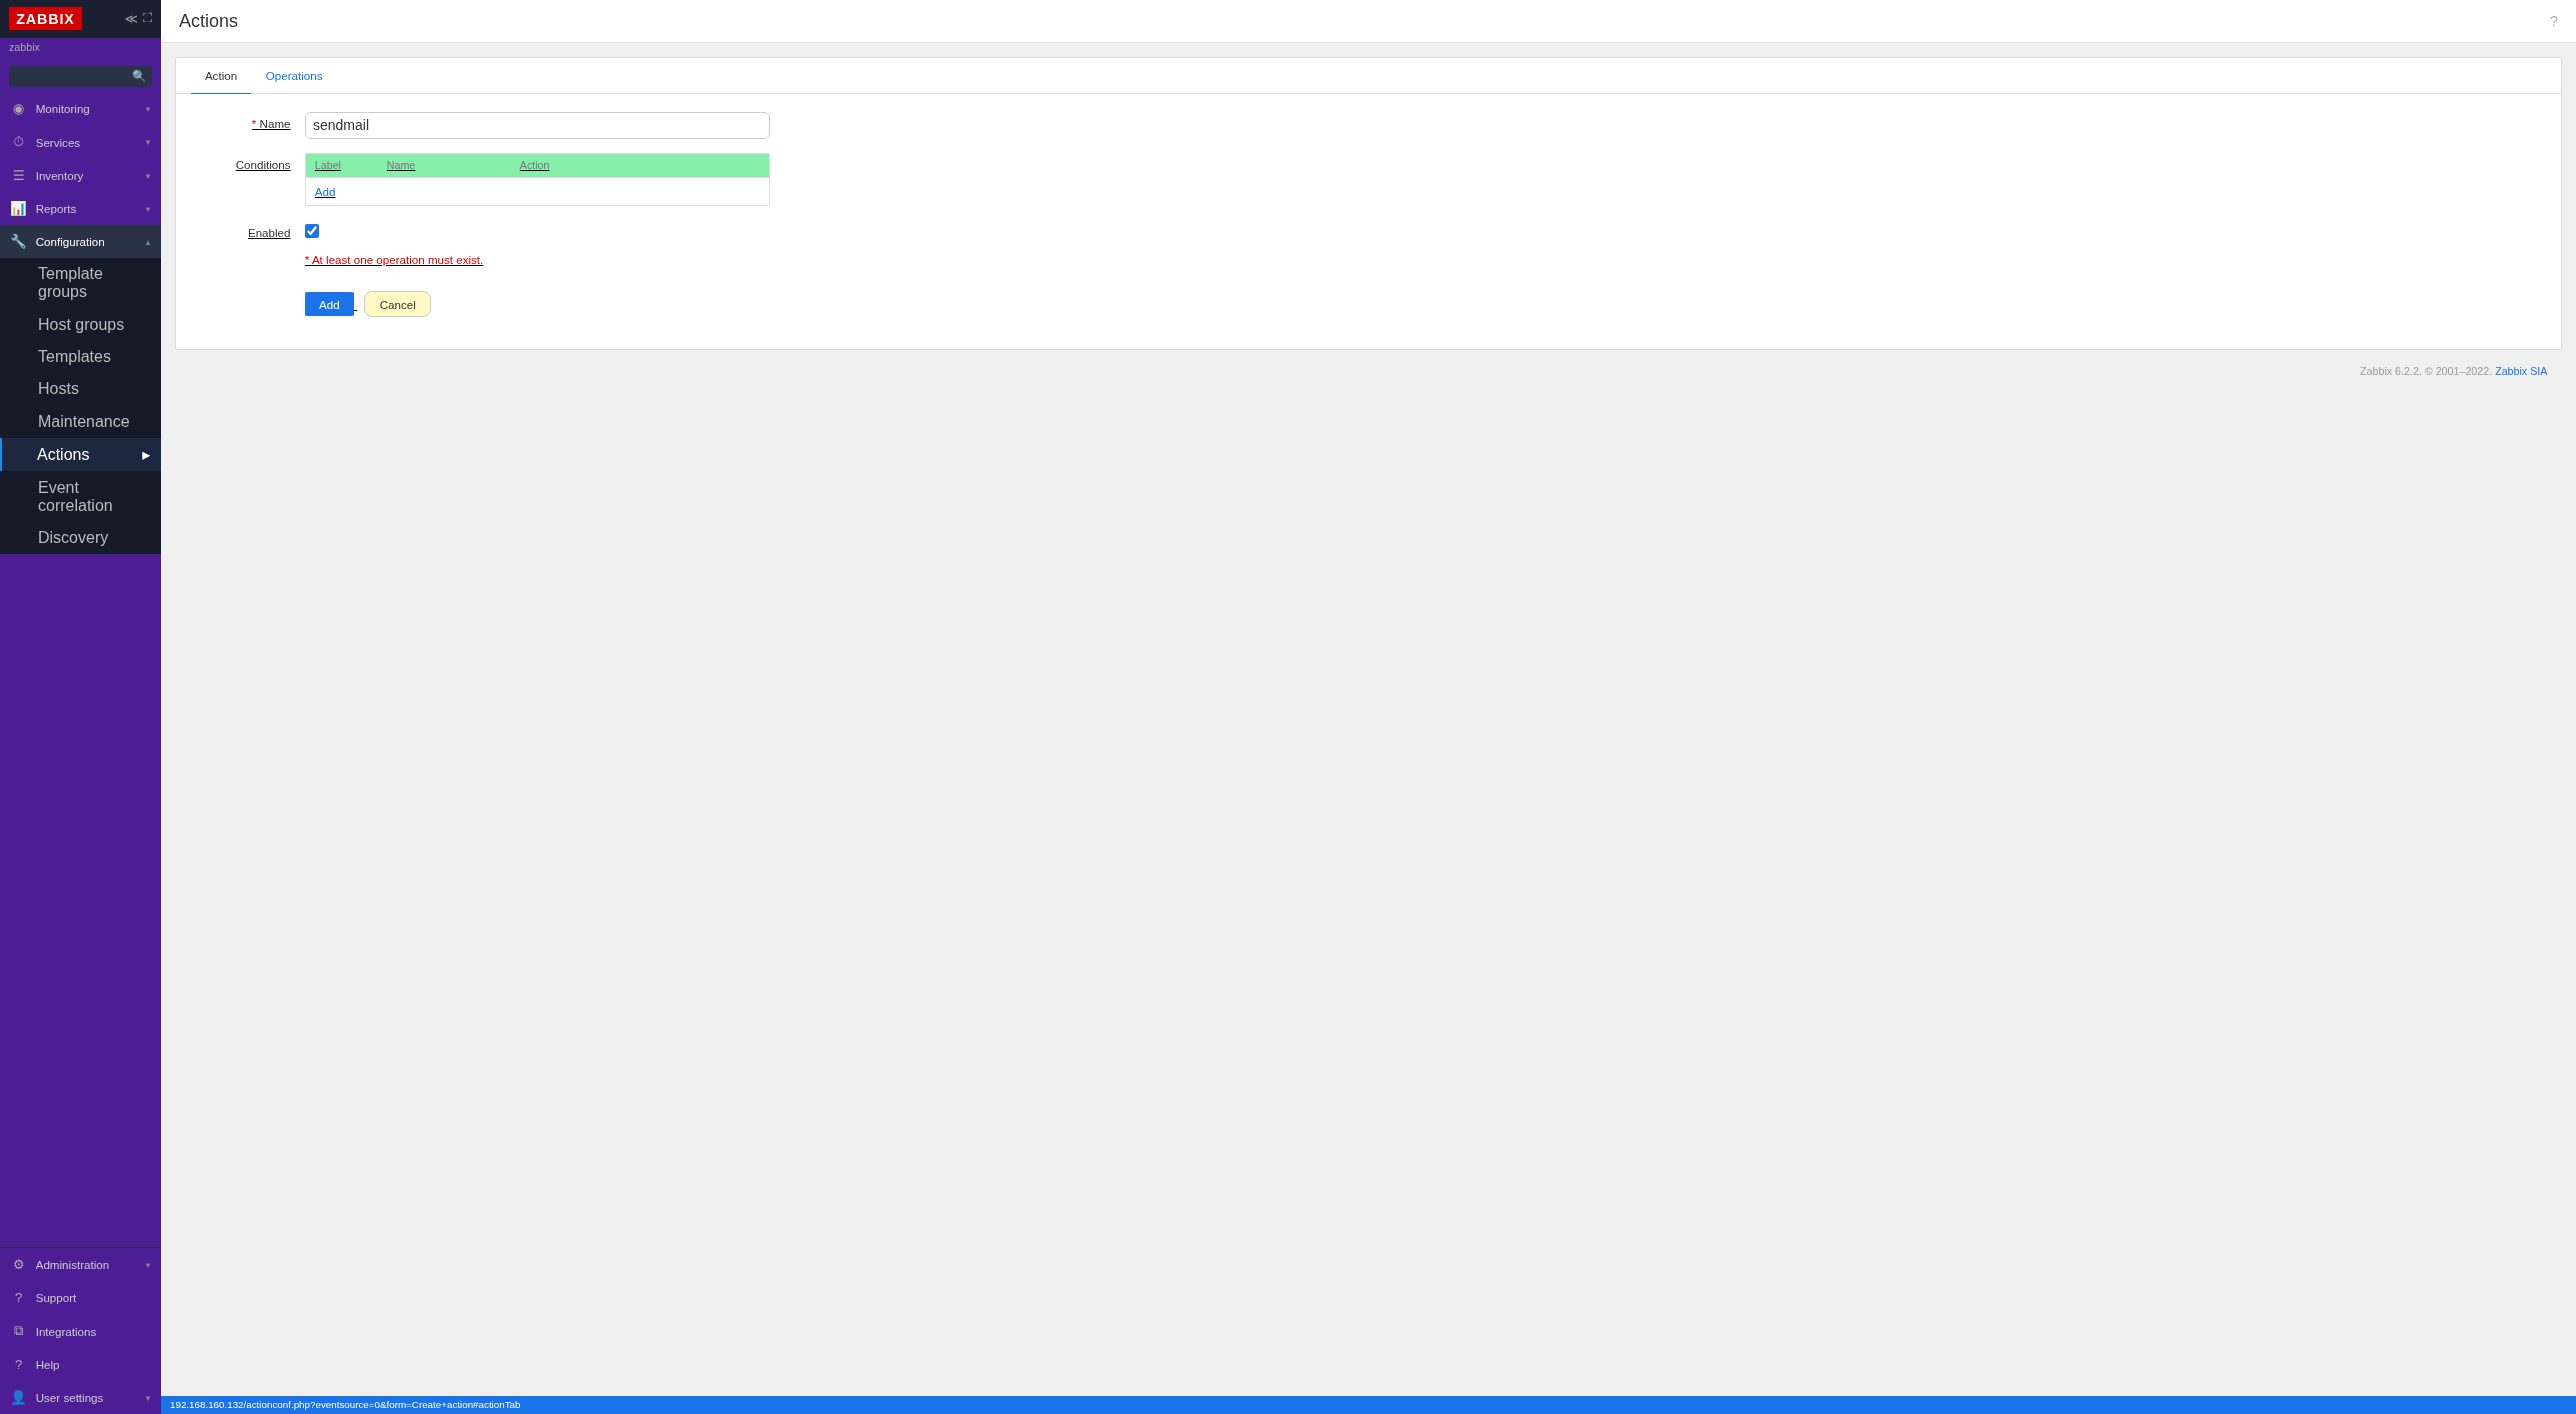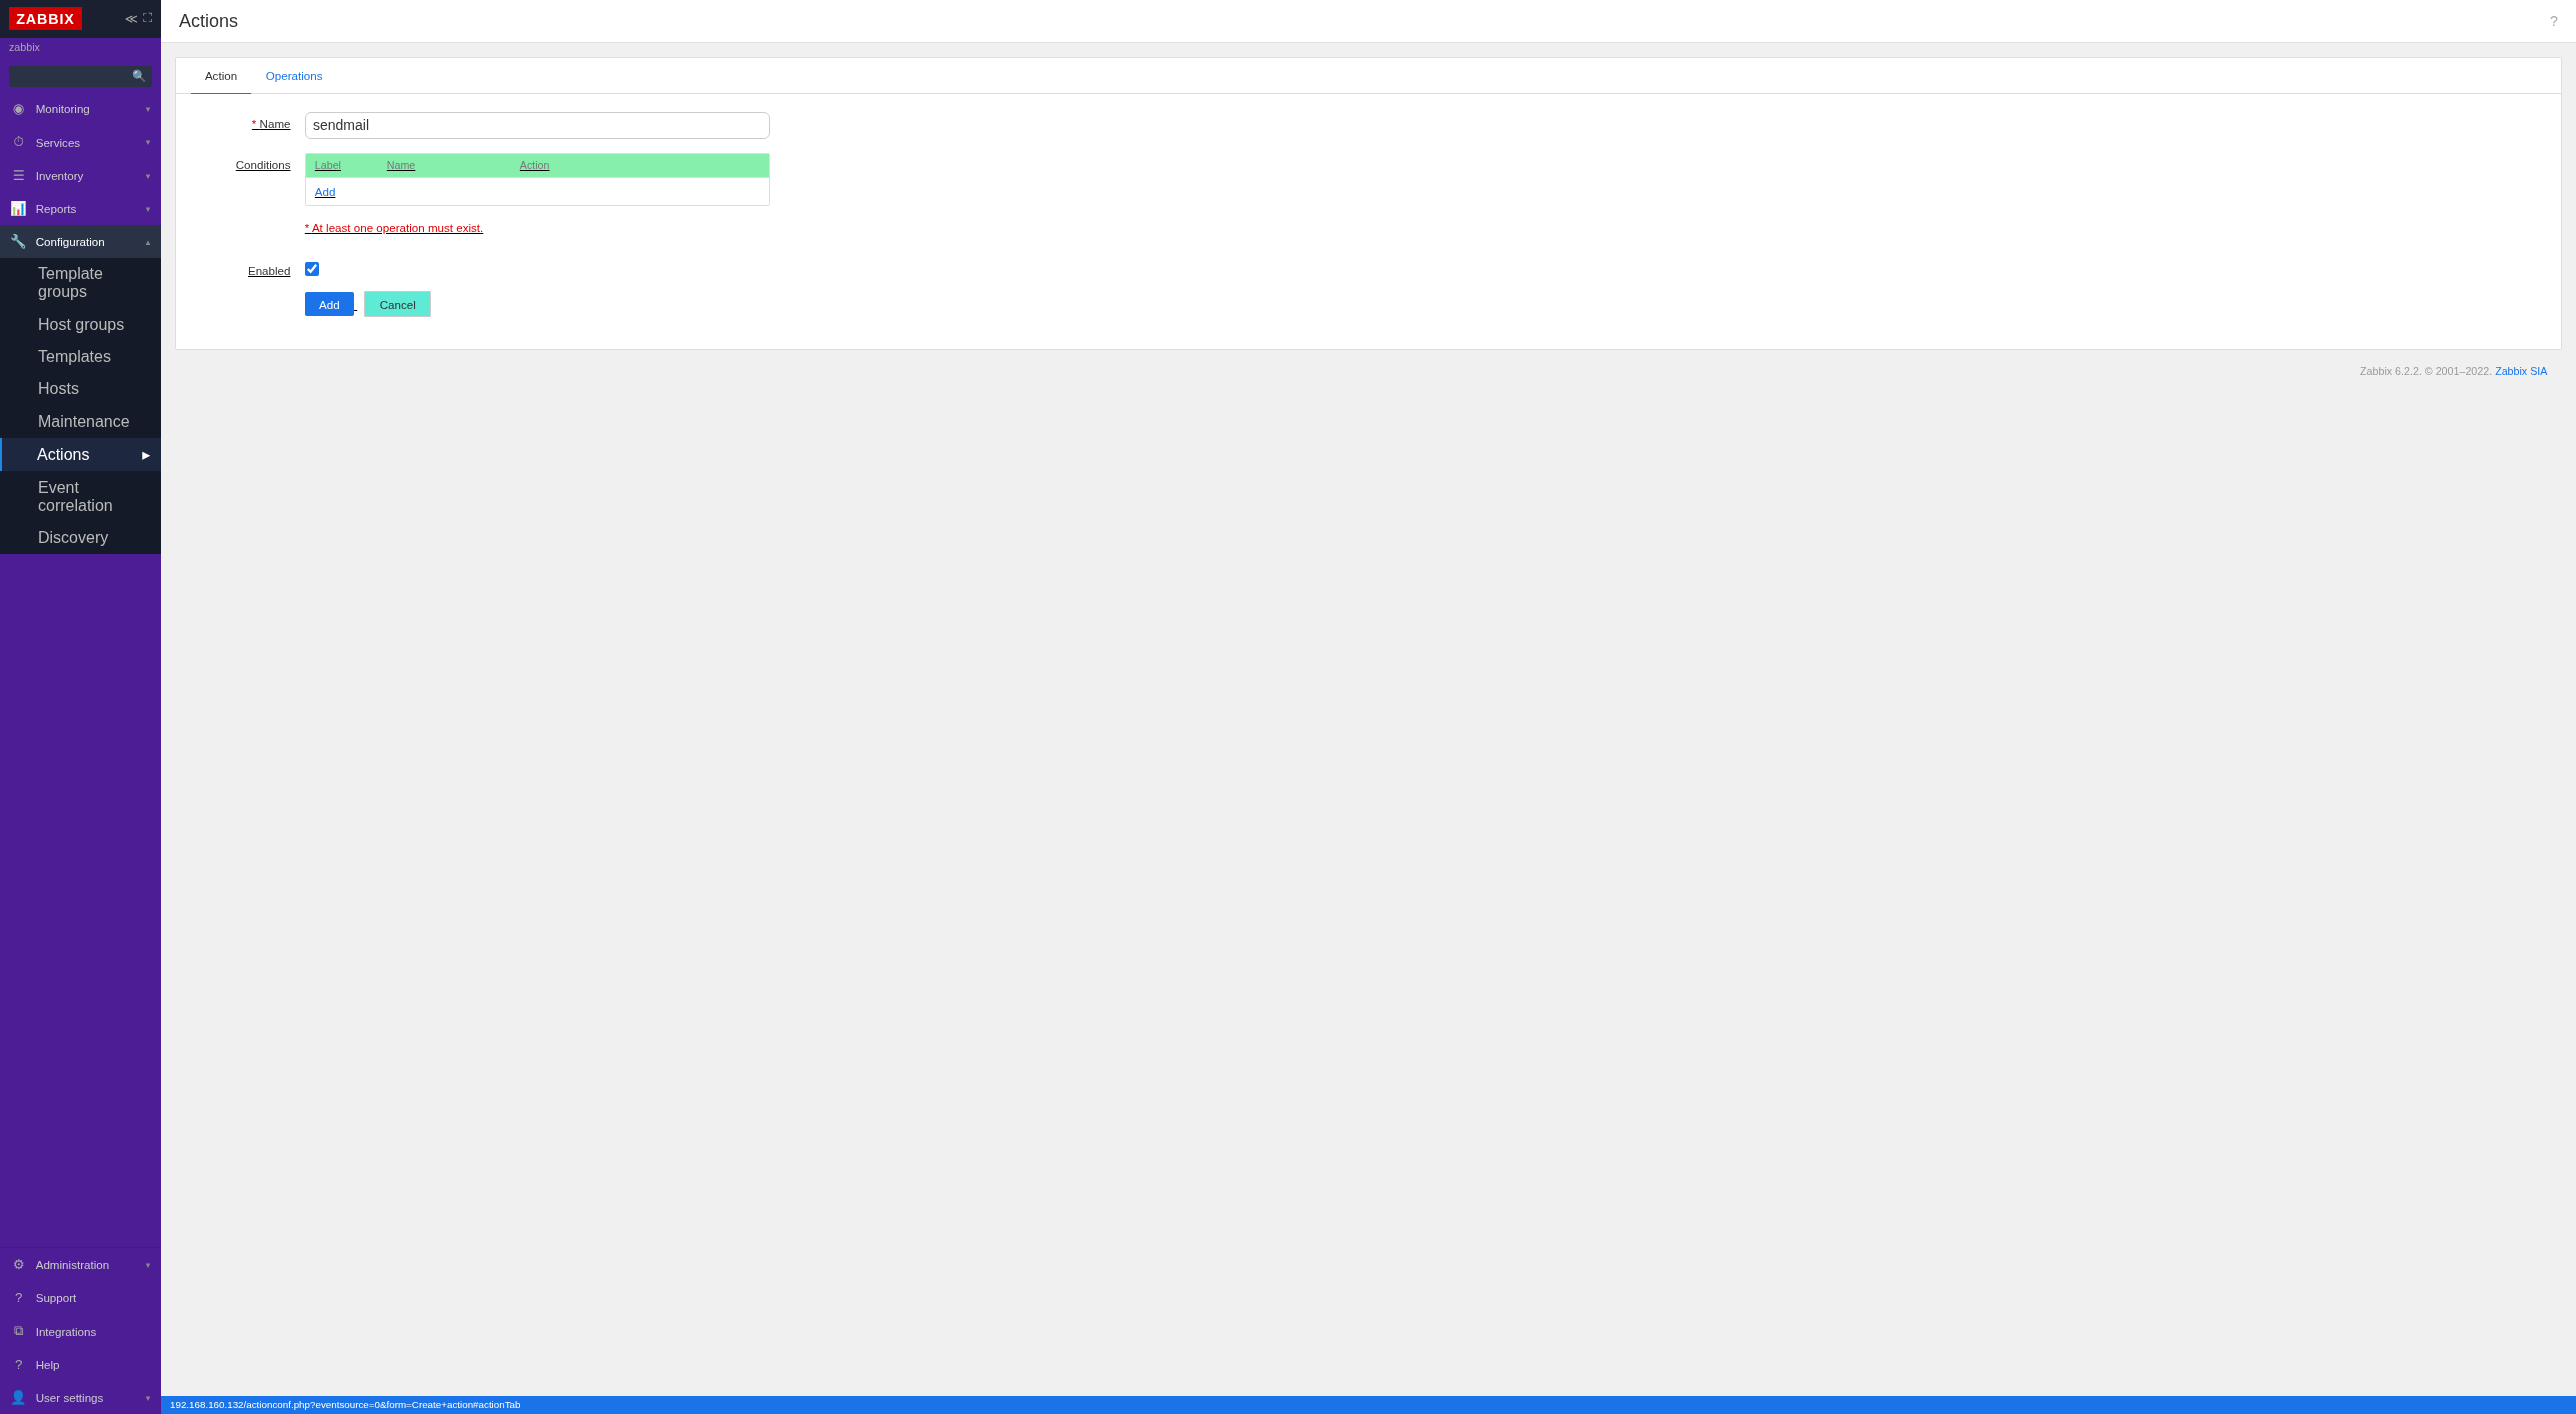--- a/index.html
+++ b/index.html
@@ -251,25 +251,25 @@
     .btn-primary {
       background: #1a73e8;
       color: #fff;
       border: none;
       padding: 5.4px 14.3px;
       border-radius: 1.8px;
       font-size: 11.6px;
       cursor: pointer;
     }
     .btn-secondary {
-      background: #5eead4;
+      background: #fef9c3;
       color: #333;
       border: 0.9px solid #ccc;
       padding: 5.4px 14.3px;
-      border-radius: 1px;
+      border-radius: 8px;
       font-size: 11.6px;
       cursor: pointer;
       margin-left: 7.2px;
     }
 
     
     #footer-bar {
       background: #1a73e8;
       color: #fff;
       font-size: 9.8px;
@@ -408,32 +408,32 @@
                 <span>Action</span>
               </div>
               <div class="conditions-body">
                 <a class="add-link">Add</a>
               </div>
             </div>
           </div>
         </div>
 
         <div class="form-row">
-          <div class="form-label"></div>
-          <div class="form-control">
-            <div class="error-msg">At least one operation must exist.</div>
-          </div>
-        </div>
-
-        <div class="form-row">
           <div class="form-label">Enabled</div>
           <div class="form-control">
             <div class="checkbox-wrapper">
               <input type="checkbox" id="enabled-cb" checked="" style="">
             </div>
+          </div>
+        </div>
+
+        <div class="form-row">
+          <div class="form-label"></div>
+          <div class="form-control">
+            <div class="error-msg">At least one operation must exist.</div>
           </div>
         </div>
 
         <div class="form-row">
           <div class="form-label"></div>
           <div class="form-control">
             <button class="btn-primary">Add</button>
             <button class="btn-secondary">Cancel</button>
           </div>
         </div>

